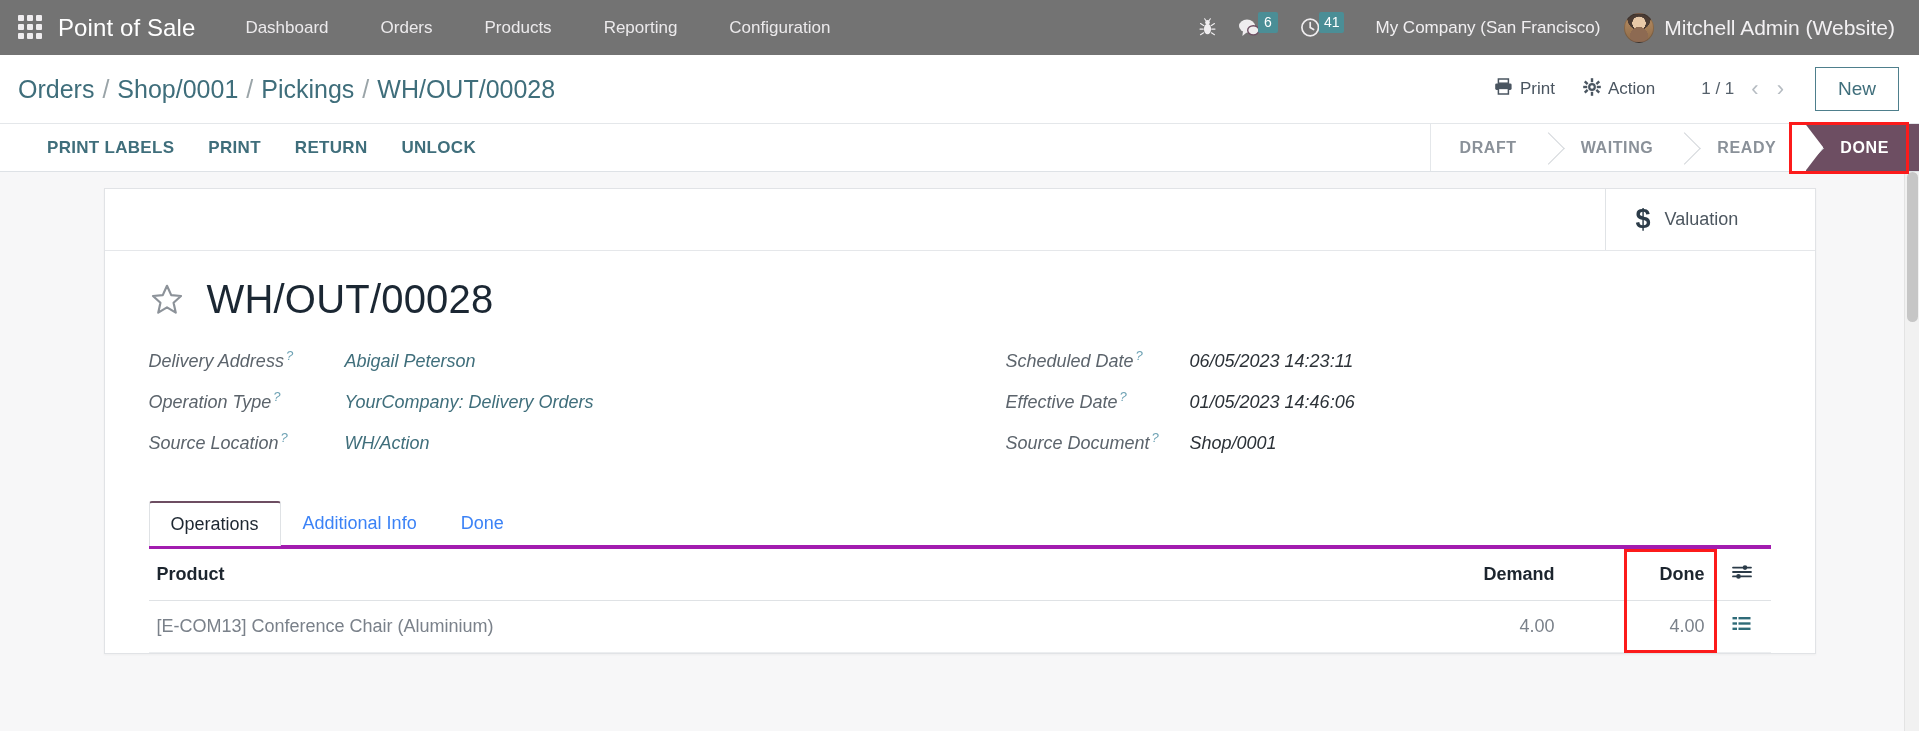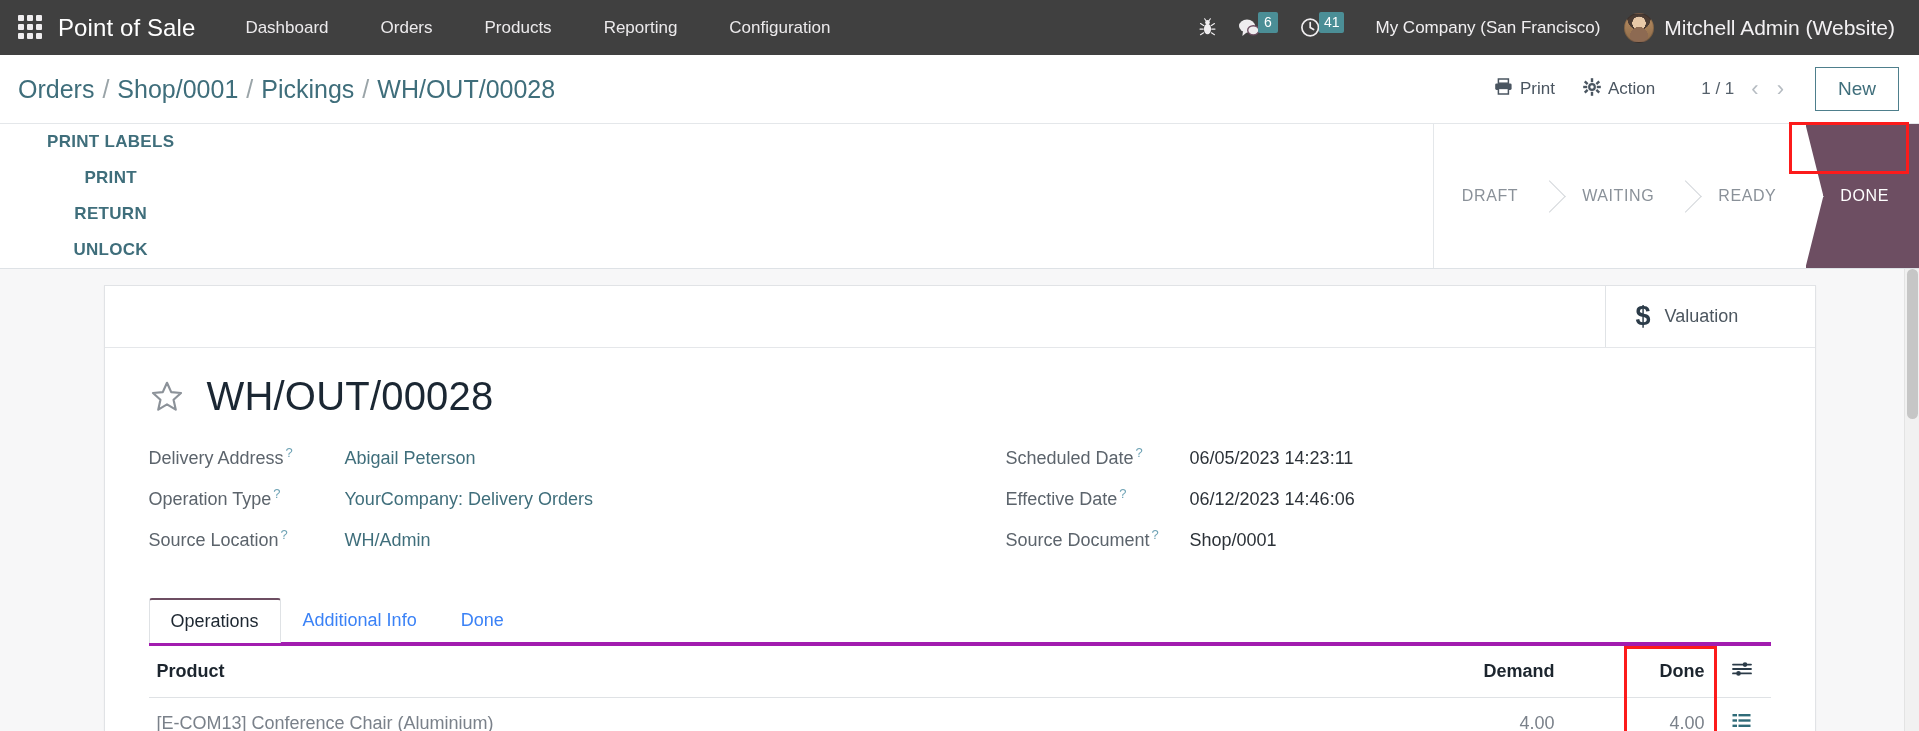--- a/index.html
+++ b/index.html
@@ -9,21 +9,21 @@
     height: 731px;
     overflow: hidden;
     font-family: "Liberation Sans", sans-serif;
     background: #ffffff;
     color: #212529;
   }
 
   
   .navbar {
     height: 55px;
-    background: #404040;
+    background: #737373;
     display: flex;
     align-items: center;
     padding: 0 20px 0 10px;
     color: #f0eef0;
     font-size: 17px;
     position: relative;
   }
   .apps-grid {
     width: 26px; height: 26px;
     display: grid;
@@ -183,21 +183,20 @@
     align-items: stretch;
     border-top: 1px solid #e4e7ea;
     min-height: 48px;
     position: relative;
   }
   .obj-buttons {
     display: flex;
     align-items: center;
     gap: 0;
     padding-left: 30px;
-    flex-direction: column;
   }
   .obj-btn {
     font-size: 17px;
     font-weight: 700;
     letter-spacing: .3px;
     color: #3f6e7b;
     background: none;
     border: none;
     padding: 8px 17px;
     cursor: pointer;
@@ -211,21 +210,21 @@
     display: flex;
     align-items: stretch;
     border-left: 1px solid #e4e7ea;
   }
   .status-step {
     display: flex;
     align-items: center;
     position: relative;
     padding: 0 30px 0 34px;
     font-size: 16px;
-    font-weight: 400;
+    font-weight: 700;
     letter-spacing: .6px;
     color: #8a9199;
     cursor: pointer;
     background: #ffffff;
     white-space: nowrap;
   }
   .status-step:first-child { padding-left: 28px; }
   .status-step::after {
     content: "";
     position: absolute;
@@ -303,20 +302,21 @@
     font-size: 40px;
     font-weight: 400;
     color: #1b2733;
     letter-spacing: .2px;
   }
 
   .fields {
     display: flex;
     gap: 0;
     margin-bottom: 30px;
+    font-style: italic;
   }
   .field-col { width: 50%; }
   .field-col.right { padding-left: 46px; }
   .field-row { display: flex; align-items: baseline; margin-bottom: 17px; }
   .field-label {
     width: 196px;
     flex: 0 0 196px;
     font-size: 18px;
     color: #5c646c;
     font-weight: 400;
@@ -565,32 +565,32 @@
           <div class="field-row">
             <div class="field-label"><span>Delivery Address</span><span class="tip">?</span></div>
             <div class="field-value link">Abigail Peterson</div>
           </div>
           <div class="field-row">
             <div class="field-label"><span>Operation Type</span><span class="tip">?</span></div>
             <div class="field-value link">YourCompany: Delivery Orders</div>
           </div>
           <div class="field-row">
             <div class="field-label"><span>Source Location</span><span class="tip">?</span></div>
-            <div class="field-value link">WH/Admin</div>
+            <div class="field-value link">WH/Action</div>
           </div>
         </div>
 
         <div class="field-col right">
           <div class="field-row">
             <div class="field-label"><span>Scheduled Date</span><span class="tip">?</span></div>
             <div class="field-value">06/05/2023 14:23:11</div>
           </div>
           <div class="field-row">
             <div class="field-label"><span>Effective Date</span><span class="tip">?</span></div>
-            <div class="field-value">06/12/2023 14:46:06</div>
+            <div class="field-value">01/05/2023 14:46:06</div>
           </div>
           <div class="field-row">
             <div class="field-label"><span>Source Document</span><span class="tip">?</span></div>
             <div class="field-value">Shop/0001</div>
           </div>
         </div>
       </div>
 
       <div class="tabs">
         <div class="tab active">Operations</div>

